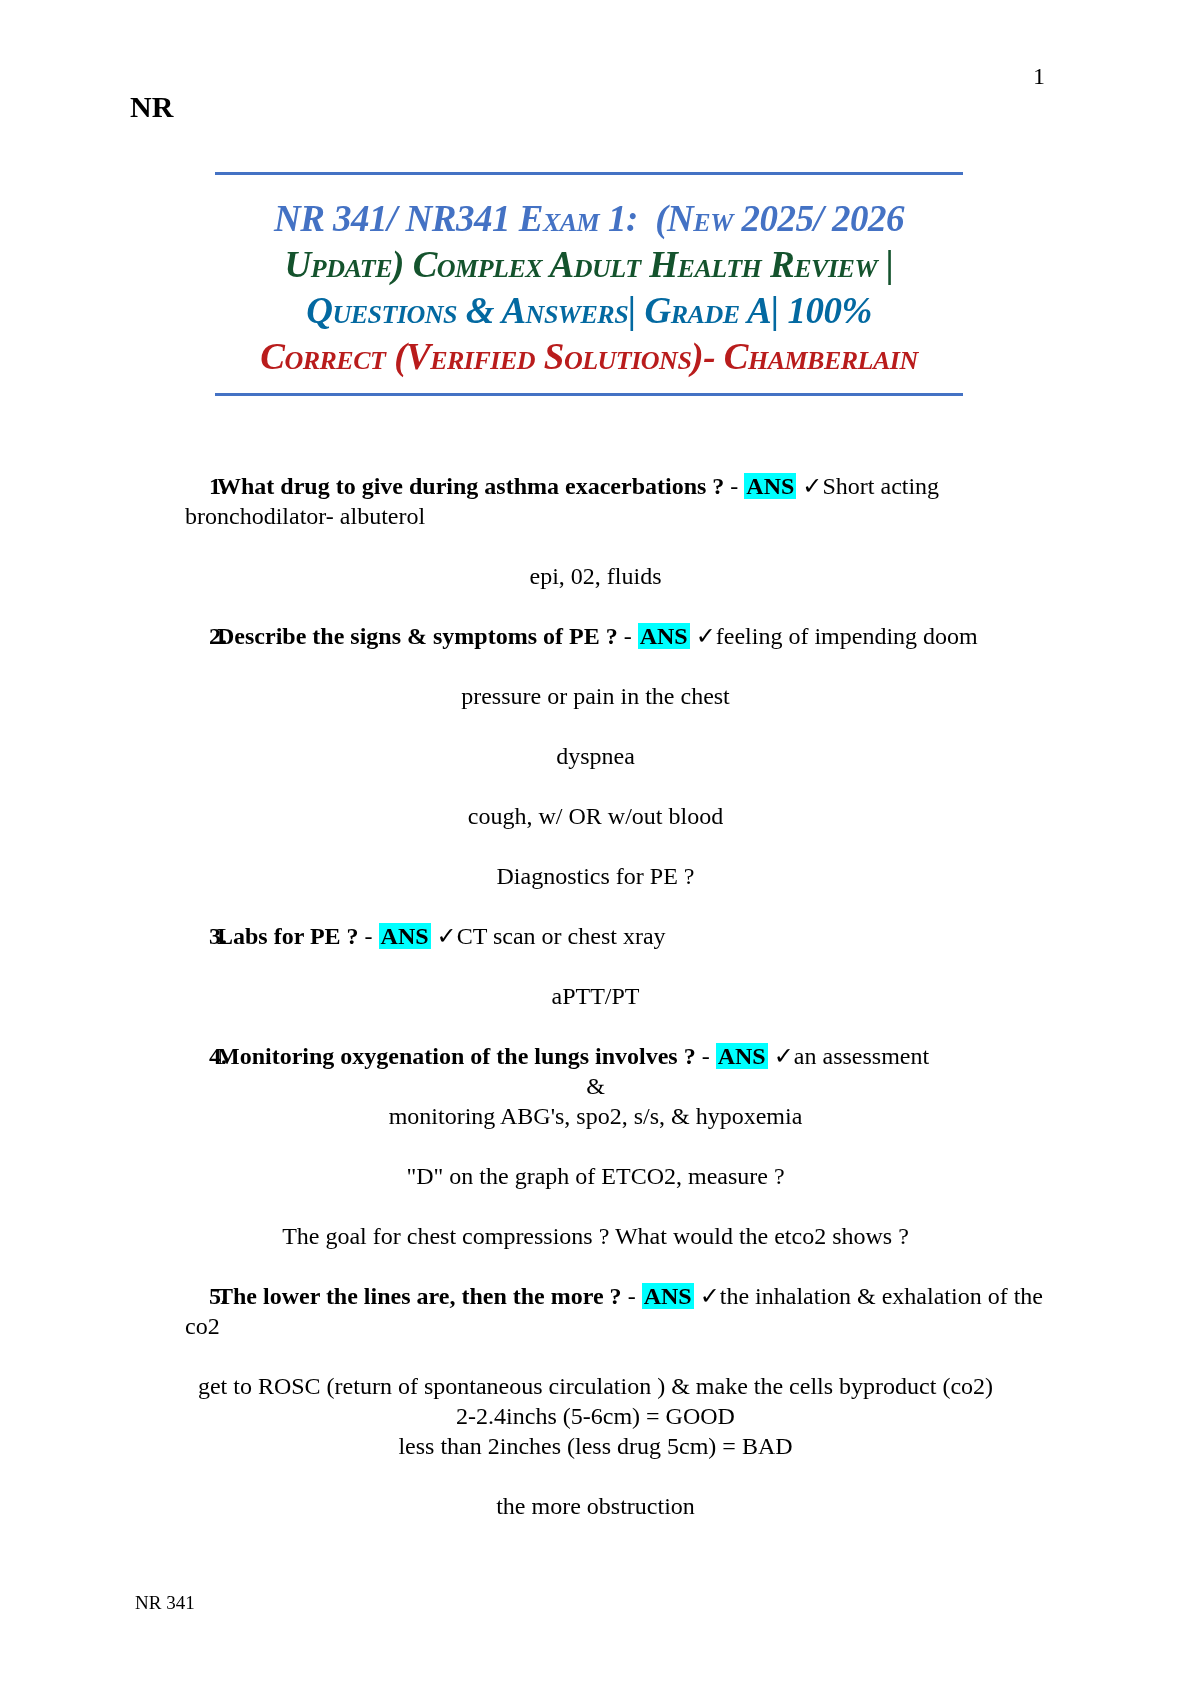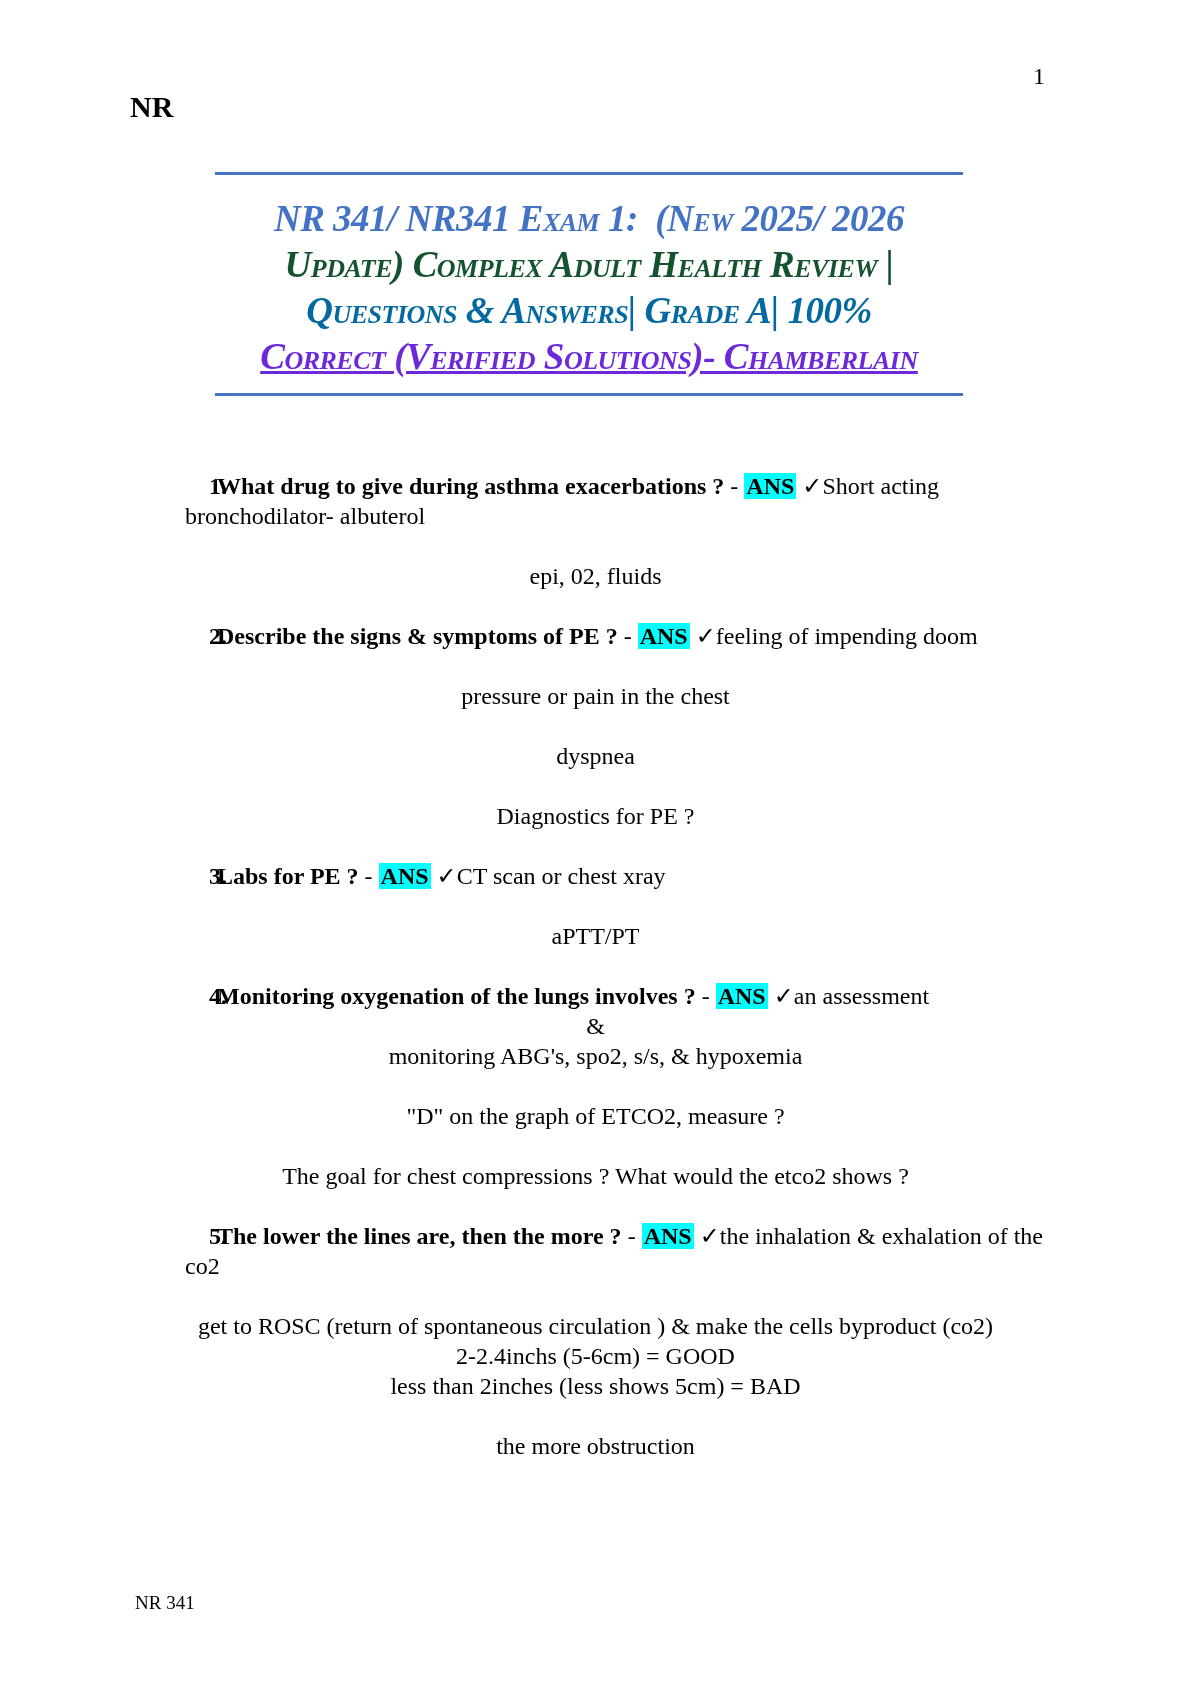--- a/index.html
+++ b/index.html
@@ -64,41 +64,44 @@
 <div class="page">
   <div class="header-left">NR</div>
   <div class="page-number">1</div>
 
   <div class="title-block">
     <div class="rule" style="background: rgb(68, 114, 196);"></div>
     <div class="title-text">
       <div class="title-line" style="color: rgb(68, 114, 196);">NR 341/ NR341 Exam 1:  (New 2025/ 2026</div>
       <div class="title-line" style="color: #14532d;">Update) Complex Adult Health Review |</div>
       <div class="title-line" style="color: #0369a1;">Questions &amp; Answers| Grade A| 100%</div>
-      <div class="title-line" style="color: #6d28d9; text-decoration: underline;">Correct (Verified Solutions)- Chamberlain</div>
+      <div class="title-line" style="color: #b91c1c;">Correct (Verified Solutions)- Chamberlain</div>
     </div>
     <div class="rule" style="background: rgb(68, 114, 196);"></div>
   </div>
 
   <div class="content">
       <div class="block question">
         <div class="qline1"><span class="qnum">1.</span><span class="qtext">What drug to give during asthma exacerbations ?</span><span class="qsep"> - </span><span class="ans-chip" style="background: rgb(0, 255, 255);">ANS</span><span class="answer"> ✓Short acting</span></div>
         <div class="cont-line">bronchodilator- albuterol</div>
       </div>
       <div class="block center-block">
         <div class="center-line">epi, 02, fluids</div>
       </div>
       <div class="block question">
         <div class="qline1"><span class="qnum">2.</span><span class="qtext">Describe the signs &amp; symptoms of PE ?</span><span class="qsep"> - </span><span class="ans-chip" style="background: rgb(0, 255, 255);">ANS</span><span class="answer"> ✓feeling of impending doom</span></div>
       </div>
       <div class="block center-block">
         <div class="center-line">pressure or pain in the chest</div>
       </div>
       <div class="block center-block">
         <div class="center-line">dyspnea</div>
+      </div>
+      <div class="block center-block">
+        <div class="center-line">cough, w/ OR w/out blood</div>
       </div>
       <div class="block center-block">
         <div class="center-line">Diagnostics for PE ?</div>
       </div>
       <div class="block question">
         <div class="qline1"><span class="qnum">3.</span><span class="qtext">Labs for PE ?</span><span class="qsep"> - </span><span class="ans-chip" style="background: rgb(0, 255, 255);">ANS</span><span class="answer"> ✓CT scan or chest xray</span></div>
       </div>
       <div class="block center-block">
         <div class="center-line">aPTT/PT</div>
       </div>
@@ -113,21 +116,21 @@
       <div class="block center-block">
         <div class="center-line">The goal for chest compressions ? What would the etco2 shows ?</div>
       </div>
       <div class="block question">
         <div class="qline1"><span class="qnum">5.</span><span class="qtext">The lower the lines are, then the more ?</span><span class="qsep"> - </span><span class="ans-chip" style="background: rgb(0, 255, 255);">ANS</span><span class="answer"> ✓the inhalation &amp; exhalation of the</span></div>
         <div class="cont-line">co2</div>
       </div>
       <div class="block center-block">
         <div class="center-line">get to ROSC (return of spontaneous circulation ) &amp; make the cells byproduct (co2)</div>
         <div class="center-line">2-2.4inchs (5-6cm) = GOOD</div>
-        <div class="center-line">less than 2inches (less shows 5cm) = BAD</div>
+        <div class="center-line">less than 2inches (less drug 5cm) = BAD</div>
       </div>
       <div class="block center-block">
         <div class="center-line">the more obstruction</div>
       </div>
     </div>
 
   <div class="footer">NR 341</div>
 </div>
 
 </body></html>

